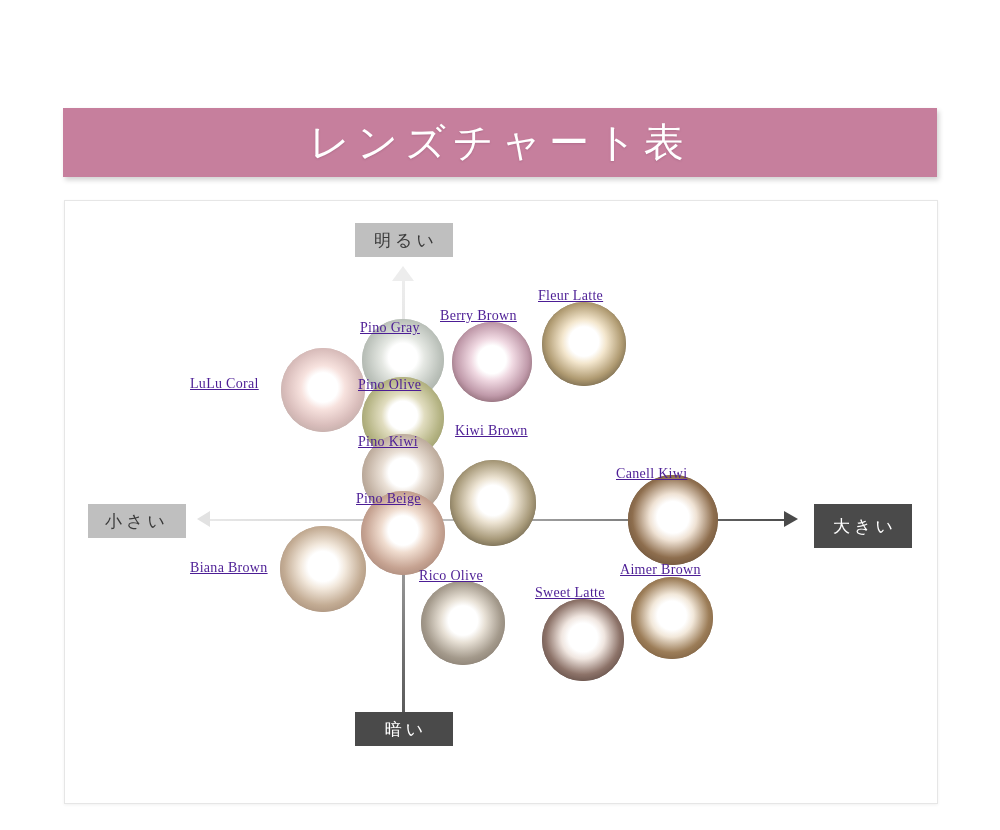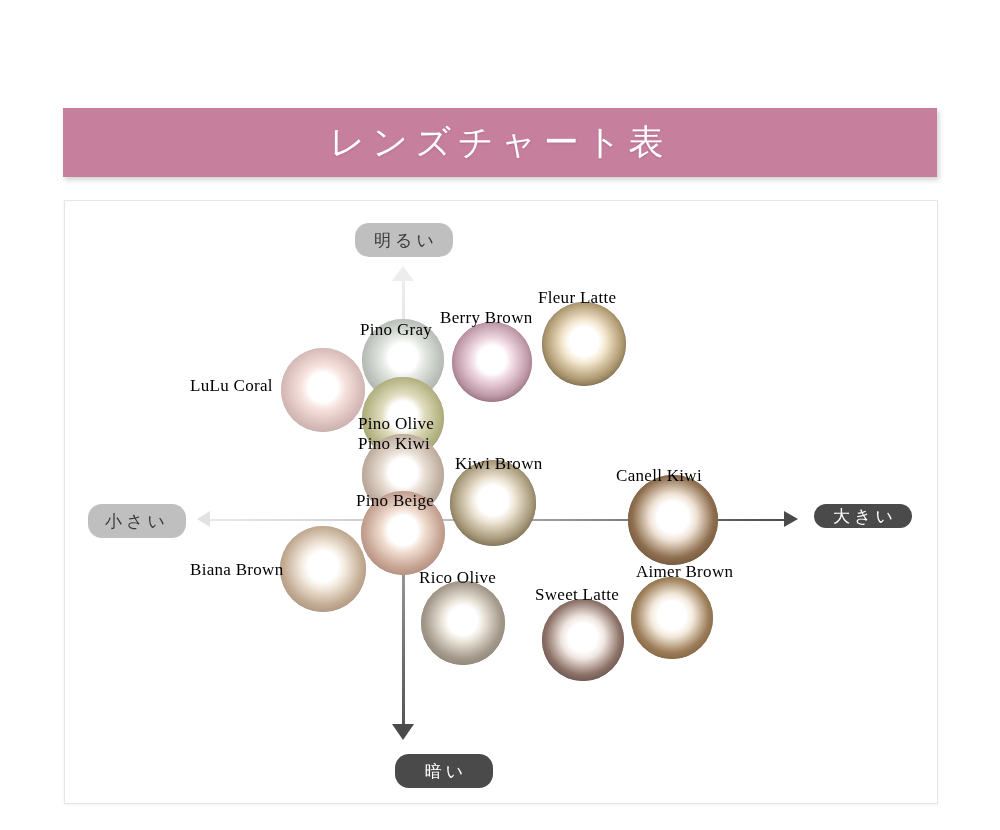--- a/index.html
+++ b/index.html
@@ -24,21 +24,21 @@
     height: 69px;
     background: #c67f9d;
     box-shadow: 2px 3px 5px rgba(0,0,0,0.18);
     display: flex;
     align-items: center;
     justify-content: center;
   }
   #title-text {
     color: #ffffff;
     font-family: "DejaVu Sans", "Liberation Sans", sans-serif;
-    font-size: 35px;
+    font-size: 40px;
     letter-spacing: 7px;
     font-weight: 400;
     text-shadow: 0 1px 2px rgba(120,60,90,0.25);
     white-space: nowrap;
   }
 
   
   #chart-frame {
     position: absolute;
     left: 64px;
@@ -99,50 +99,49 @@
     position: absolute;
     font-family: "DejaVu Sans", "Liberation Sans", sans-serif;
     font-size: 17px;
     letter-spacing: 4px;
     text-align: center;
     display: flex;
     align-items: center;
     justify-content: center;
     white-space: nowrap;
     box-sizing: border-box;
-    border-radius: 14px;
   }
   #label-bright {
     left: 355px; top: 223px; width: 98px; height: 34px;
     background: #bfbfbf; color: #3a3a3a;
     padding-left: 4px;
   }
   #label-dark {
-    left: 355px; top: 754px; width: 98px; height: 34px;
+    left: 355px; top: 712px; width: 98px; height: 34px;
     background: #4a4a4a; color: #ffffff;
     padding-left: 4px;
-    margin-left: 40px;
   }
   #label-small {
     left: 88px; top: 504px; width: 98px; height: 34px;
     background: #bfbfbf; color: #3a3a3a;
   }
   #label-large {
-    left: 814px; top: 504px; width: 98px; height: 24px;
+    left: 814px; top: 504px; width: 98px; height: 44px;
     background: #4a4a4a; color: #ffffff;
     padding-left: 4px;
   }
 
   .lens-name {
     position: absolute;
     font-family: "Liberation Serif", "DejaVu Serif", serif;
-    font-size: 17px;
-    color: #000000;
+    font-size: 14px;
+    color: #4c1d95;
     white-space: nowrap;
     letter-spacing: 0.3px;
+    text-decoration: underline;
   }
 
   .lens-disc {
     position: absolute;
     border-radius: 50%;
   }
   .lens-disc::after {
     content: "";
     position: absolute;
     inset: 0;
@@ -172,34 +171,34 @@
 <div class="axis-label" id="label-dark">暗い</div>
 <div class="axis-label" id="label-small">小さい</div>
 <div class="axis-label" id="label-large">大きい</div>
 
 <div id="lens-layer">
     <div class="lens-disc" style="left: 281px; top: 348px; width: 84px; height: 84px; background: radial-gradient(circle at 50% 47%, rgb(255, 255, 255) 0%, rgb(255, 255, 255) 24%, rgb(247, 226, 222) 36%, rgb(217, 189, 187) 62%, rgb(179, 163, 158) 88%, rgb(179, 163, 158) 95%, rgba(255, 255, 255, 0) 100%);"></div>
     <div class="lens-name" style="left: 190px; top: 376px;">LuLu Coral</div>
     <div class="lens-disc" style="left: 362px; top: 319px; width: 82px; height: 82px; background: radial-gradient(circle at 50% 47%, rgb(255, 255, 255) 0%, rgb(255, 255, 255) 24%, rgb(229, 232, 227) 36%, rgb(189, 195, 188) 62%, rgb(155, 163, 155) 88%, rgb(155, 163, 155) 95%, rgba(255, 255, 255, 0) 100%);"></div>
     <div class="lens-name" style="left: 360px; top: 320px; text-align: right;">Pino Gray</div>
     <div class="lens-disc" style="left: 362px; top: 377px; width: 82px; height: 82px; background: radial-gradient(circle at 50% 47%, rgb(255, 255, 255) 0%, rgb(255, 255, 255) 24%, rgb(225, 221, 192) 36%, rgb(181, 180, 132) 62%, rgb(141, 143, 94) 88%, rgb(141, 143, 94) 95%, rgba(255, 255, 255, 0) 100%);"></div>
-    <div class="lens-name" style="left: 358px; top: 377px; margin-top: 37px;">Pino Olive</div>
+    <div class="lens-name" style="left: 358px; top: 377px;">Pino Olive</div>
     <div class="lens-disc" style="left: 362px; top: 434px; width: 82px; height: 82px; background: radial-gradient(circle at 50% 47%, rgb(255, 255, 255) 0%, rgb(255, 255, 255) 24%, rgb(234, 224, 214) 36%, rgb(194, 177, 162) 62%, rgb(157, 140, 126) 88%, rgb(157, 140, 126) 95%, rgba(255, 255, 255, 0) 100%);"></div>
     <div class="lens-name" style="left: 358px; top: 434px;">Pino Kiwi</div>
     <div class="lens-disc" style="left: 361px; top: 491px; width: 84px; height: 84px; background: radial-gradient(circle at 50% 47%, rgb(255, 255, 255) 0%, rgb(255, 255, 255) 24%, rgb(240, 221, 208) 36%, rgb(198, 163, 146) 62%, rgb(156, 125, 112) 88%, rgb(156, 125, 112) 95%, rgba(255, 255, 255, 0) 100%);"></div>
     <div class="lens-name" style="left: 356px; top: 491px;">Pino Beige</div>
     <div class="lens-disc" style="left: 452px; top: 322px; width: 80px; height: 80px; background: radial-gradient(circle at 50% 47%, rgb(255, 255, 255) 0%, rgb(255, 255, 255) 24%, rgb(240, 217, 226) 36%, rgb(192, 154, 170) 62%, rgb(107, 74, 82) 88%, rgb(107, 74, 82) 95%, rgba(255, 255, 255, 0) 100%);"></div>
     <div class="lens-name" style="left: 440px; top: 308px;">Berry Brown</div>
     <div class="lens-disc" style="left: 542px; top: 302px; width: 84px; height: 84px; background: radial-gradient(circle at 50% 47%, rgb(255, 255, 255) 0%, rgb(255, 255, 255) 24%, rgb(243, 230, 205) 36%, rgb(176, 155, 114) 62%, rgb(78, 69, 53) 88%, rgb(78, 69, 53) 95%, rgba(255, 255, 255, 0) 100%);"></div>
     <div class="lens-name" style="left: 538px; top: 288px;">Fleur Latte</div>
     <div class="lens-disc" style="left: 450px; top: 460px; width: 86px; height: 86px; background: radial-gradient(circle at 50% 47%, rgb(255, 255, 255) 0%, rgb(255, 255, 255) 24%, rgb(236, 227, 210) 36%, rgb(168, 154, 122) 62%, rgb(79, 71, 52) 88%, rgb(79, 71, 52) 95%, rgba(255, 255, 255, 0) 100%);"></div>
-    <div class="lens-name" style="left: 455px; top: 454px;">Kiwi Brown</div>
+    <div class="lens-name" style="left: 455px; top: 423px;">Kiwi Brown</div>
     <div class="lens-disc" style="left: 628px; top: 475px; width: 90px; height: 90px; background: radial-gradient(circle at 50% 47%, rgb(255, 255, 255) 0%, rgb(255, 255, 255) 24%, rgb(239, 226, 212) 36%, rgb(142, 110, 78) 62%, rgb(92, 70, 49) 88%, rgb(92, 70, 49) 95%, rgba(255, 255, 255, 0) 100%);"></div>
     <div class="lens-name" style="left: 616px; top: 466px;">Canell Kiwi</div>
     <div class="lens-disc" style="left: 280px; top: 526px; width: 86px; height: 86px; background: radial-gradient(circle at 50% 47%, rgb(255, 255, 255) 0%, rgb(255, 255, 255) 24%, rgb(242, 232, 220) 36%, rgb(195, 172, 148) 62%, rgb(155, 131, 112) 88%, rgb(155, 131, 112) 95%, rgba(255, 255, 255, 0) 100%);"></div>
     <div class="lens-name" style="left: 190px; top: 560px;">Biana Brown</div>
     <div class="lens-disc" style="left: 421px; top: 581px; width: 84px; height: 84px; background: radial-gradient(circle at 50% 47%, rgb(255, 255, 255) 0%, rgb(255, 255, 255) 24%, rgb(232, 225, 214) 36%, rgb(164, 154, 140) 62%, rgb(122, 112, 101) 88%, rgb(122, 112, 101) 95%, rgba(255, 255, 255, 0) 100%);"></div>
     <div class="lens-name" style="left: 419px; top: 568px;">Rico Olive</div>
     <div class="lens-disc" style="left: 542px; top: 599px; width: 82px; height: 82px; background: radial-gradient(circle at 50% 47%, rgb(255, 255, 255) 0%, rgb(255, 255, 255) 24%, rgb(240, 230, 224) 36%, rgb(141, 115, 105) 62%, rgb(74, 58, 53) 88%, rgb(74, 58, 53) 95%, rgba(255, 255, 255, 0) 100%);"></div>
     <div class="lens-name" style="left: 535px; top: 585px;">Sweet Latte</div>
     <div class="lens-disc" style="left: 631px; top: 577px; width: 82px; height: 82px; background: radial-gradient(circle at 50% 47%, rgb(255, 255, 255) 0%, rgb(255, 255, 255) 24%, rgb(242, 232, 218) 36%, rgb(156, 125, 88) 62%, rgb(110, 82, 55) 88%, rgb(110, 82, 55) 95%, rgba(255, 255, 255, 0) 100%);"></div>
-    <div class="lens-name" style="left: 620px; top: 562px; margin-left: 16px;">Aimer Brown</div>
+    <div class="lens-name" style="left: 620px; top: 562px;">Aimer Brown</div>
   </div>
 
 </body></html>

